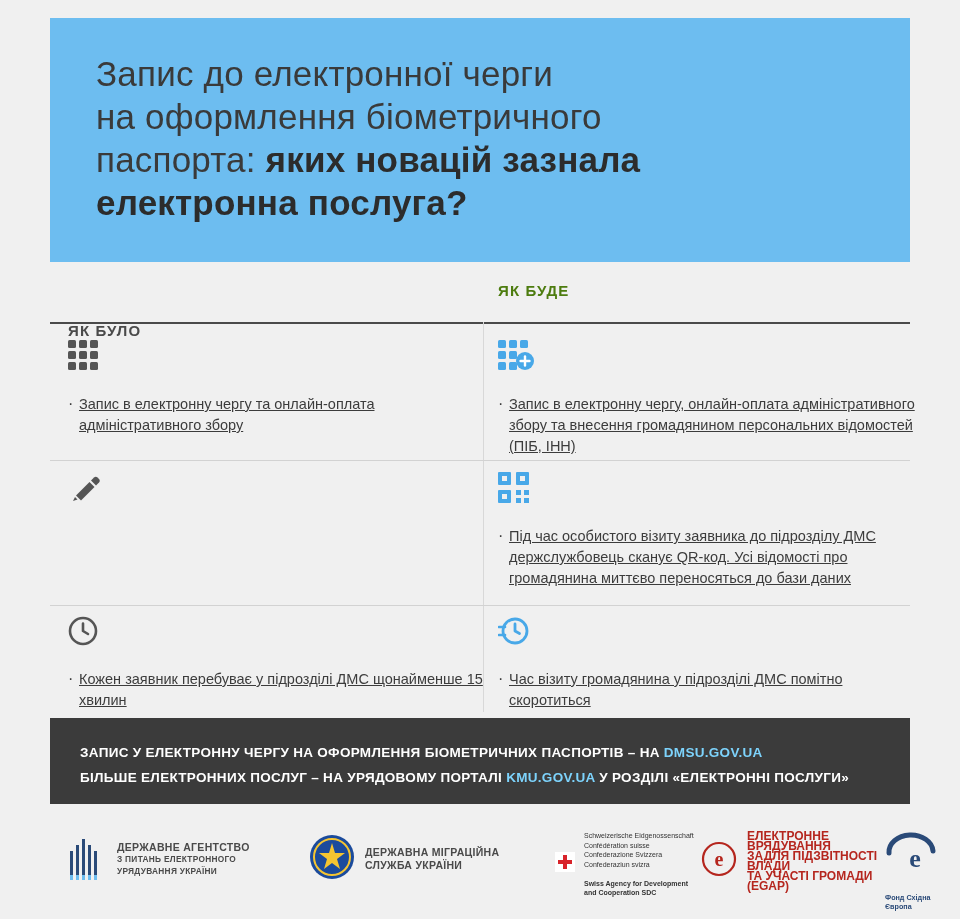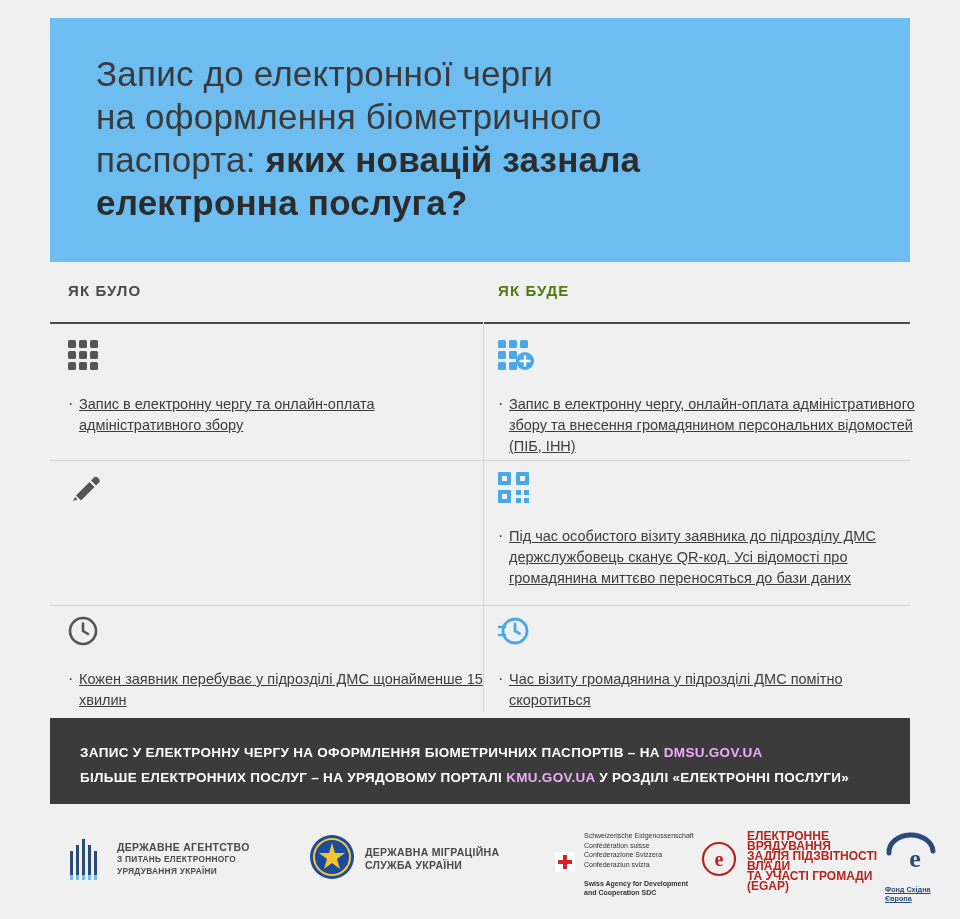--- a/index.html
+++ b/index.html
@@ -45,21 +45,21 @@
     left: 50px;
     top: 282px;
     width: 860px;
   }
   .col-head {
     position: absolute;
     font-size: 15px;
     font-weight: 700;
     letter-spacing: 1.1px;
   }
-  .col-head.left  { left: 18px; color: #4a4a4a; }
+  .col-head.left  { left: 18px; color: #4a4a4a; margin-top: 40px; }
   .col-head.right { left: 448px; color: #4d7c0f; }
 
   .rule {
     position: absolute;
     left: 50px;
     width: 860px;
     height: 2px;
     background: #4a4a4a;
   }
   .rule.thin { background: #d2d2d2; height: 1px; }
@@ -121,21 +121,21 @@
     background: #3b3b3b;
     padding: 22px 0 0 30px;
   }
   .darkbar p {
     color: #ffffff;
     font-size: 13.5px;
     font-weight: 700;
     letter-spacing: 0.3px;
     line-height: 25px;
   }
-  .darkbar .lnk { color: #f0abfc; }
+  .darkbar .lnk { color: #7dd3fc; }
 
   
   .logos {
     position: absolute;
     left: 50px;
     top: 825px;
     width: 860px;
     height: 76px;
   }
   .logo {
@@ -378,18 +378,18 @@
       </span>
     </div>
 
     <div class="logo l5" style="display:block;">
       <span style="display:block;">
         <svg width="58" height="40" viewBox="0 0 58 40">
           <path d="M4 22 A22 17 0 0 1 48 20" fill="none" stroke="#2a4a78" stroke-width="5" stroke-linecap="round"></path>
           <text x="30" y="36" font-family="Liberation Serif, serif" font-size="26" font-weight="bold" fill="#2a4a78" text-anchor="middle">e</text>
         </svg>
       </span>
-      <span class="esf-txt" style="display:block;margin-top:10px;text-decoration:underline;">Фонд Східна Європа</span>
+      <span class="esf-txt" style="display:block;margin-top:18px;">Фонд Східна Європа</span>
     </div>
 
   </div>
 
 </div>
 
 </body></html>

